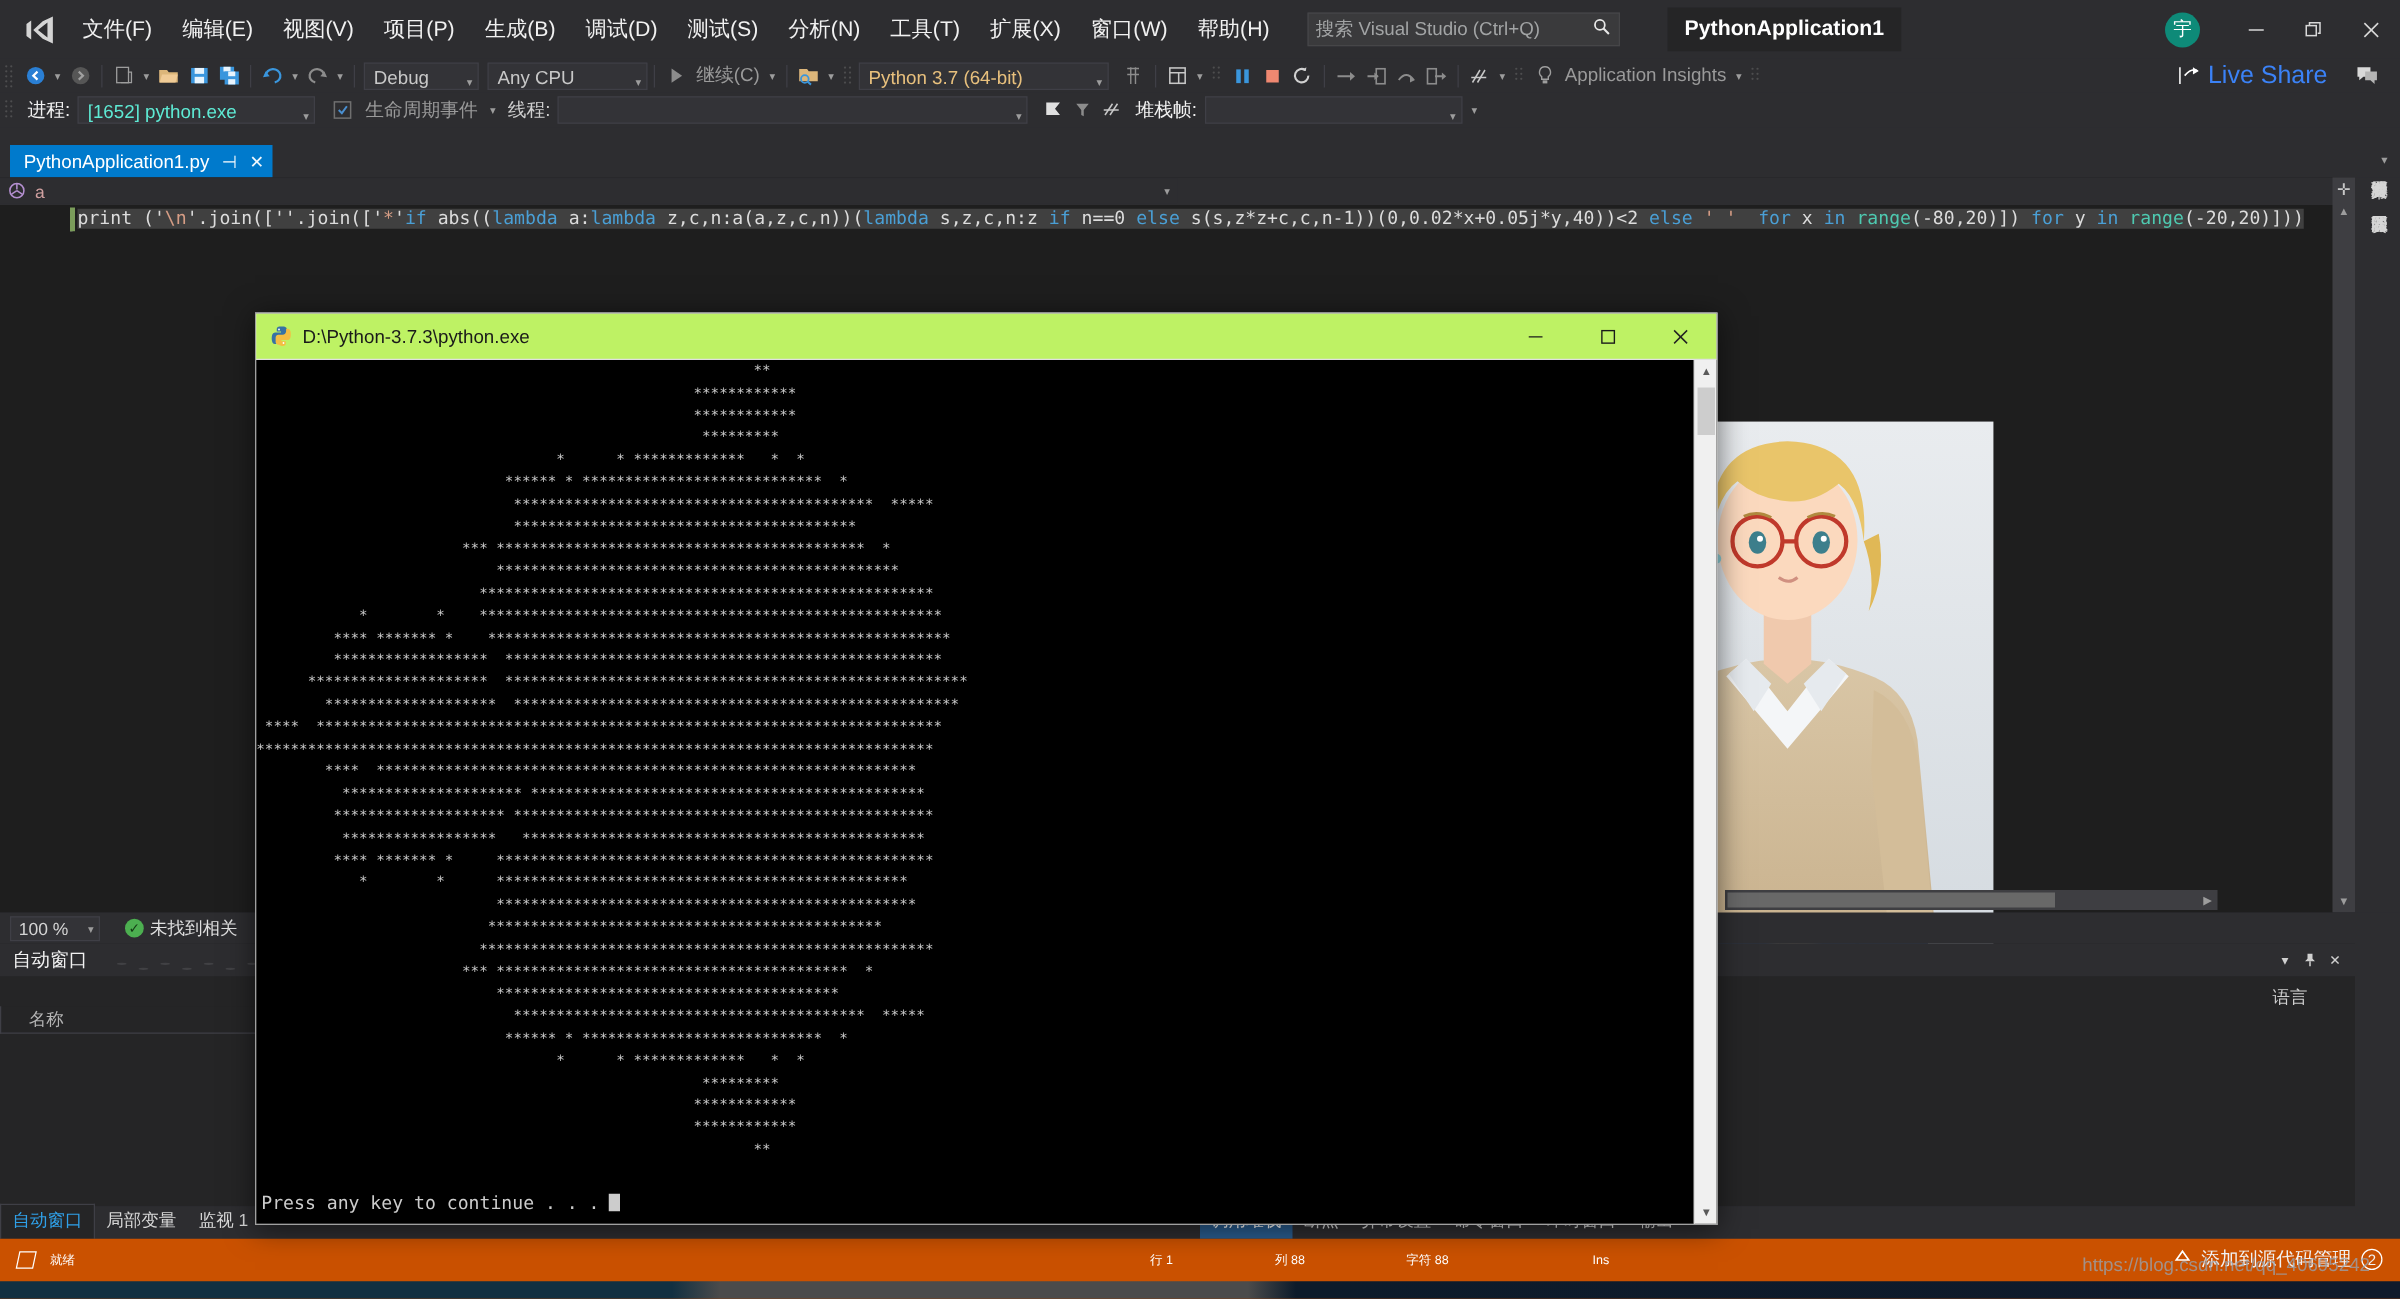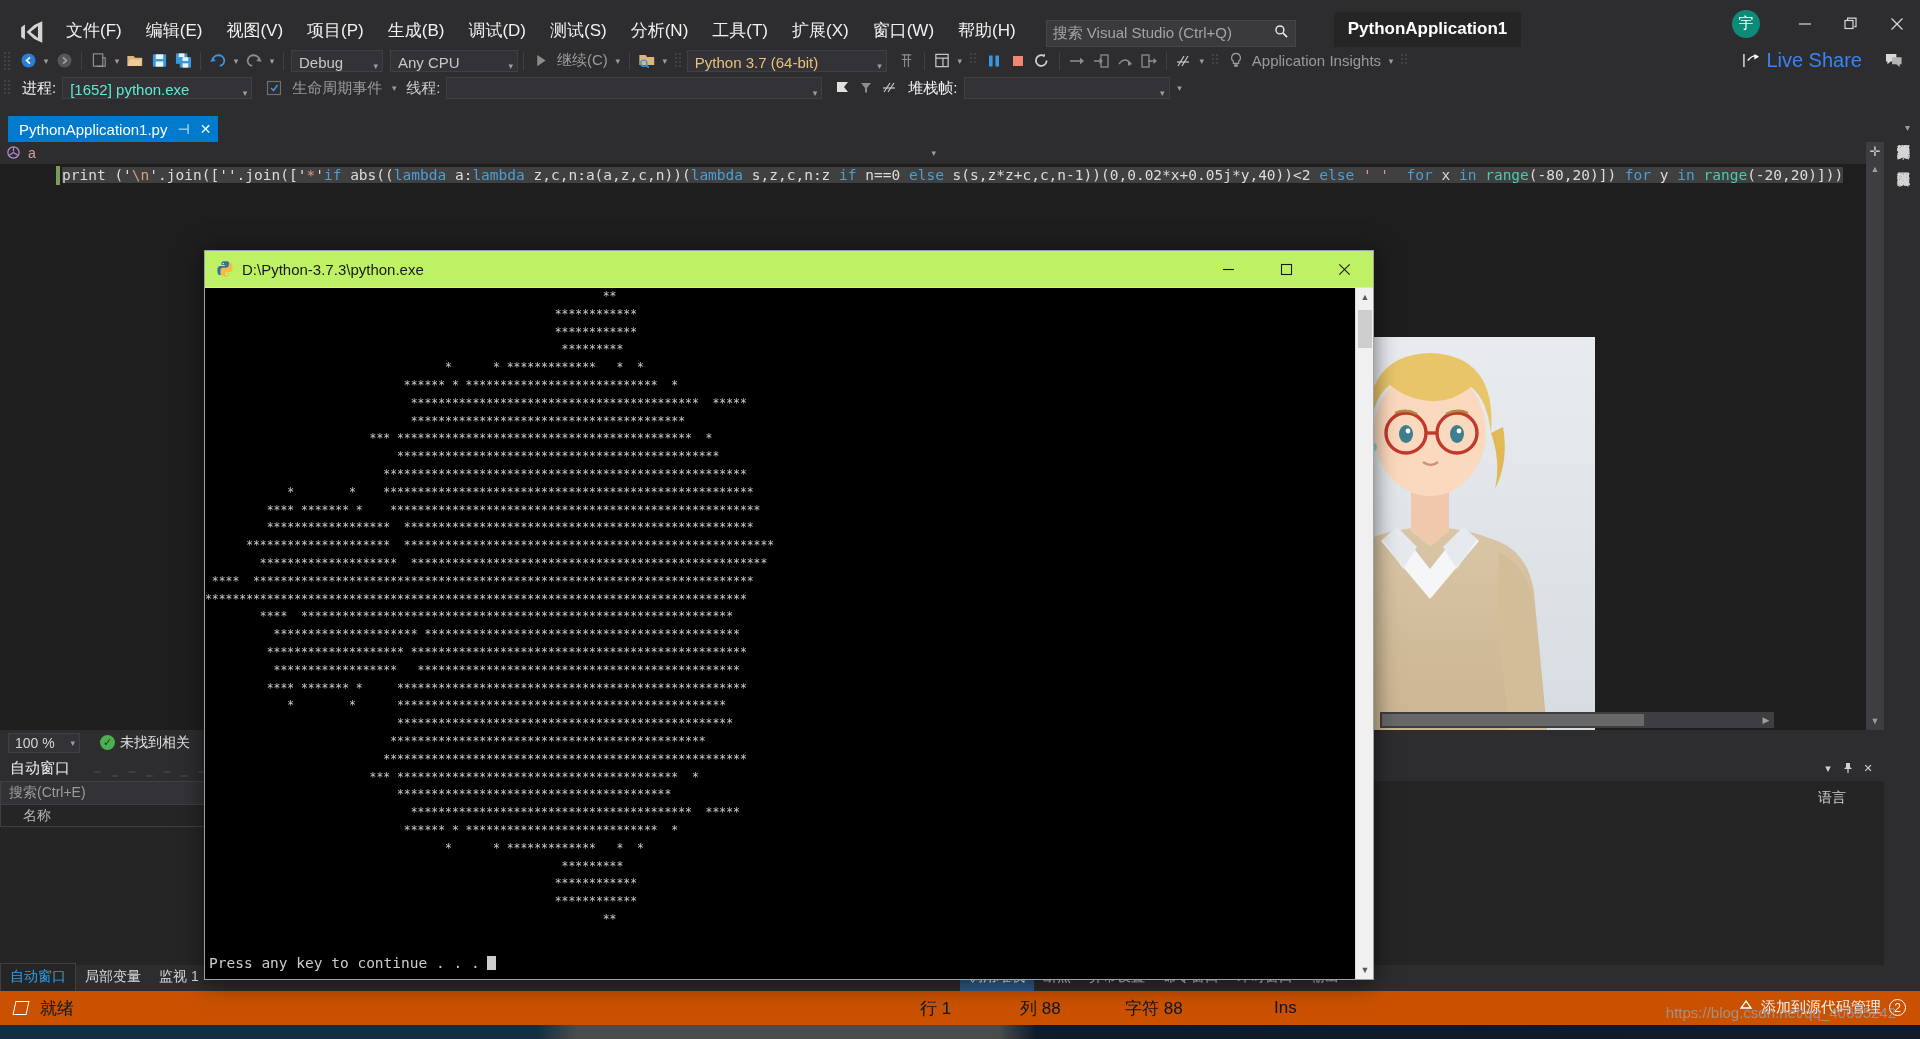--- a/index.html
+++ b/index.html
@@ -10,21 +10,21 @@
     font-family: "Liberation Sans", sans-serif;
     color: #f1f1f1;
     -webkit-font-smoothing: antialiased;
   }
   #app { position: relative; width: 1920px; height: 1039px; }
 
   
   .menubar {
     position: absolute; top: 0; left: 0; width: 1920px; height: 47px;
     background: #2d2d30;
-    display: flex; align-items: flex-end;
+    display: flex; align-items: center;
   }
   .vs-logo {
     width: 44px; height: 30px; margin-left: 10px;
     display: flex; align-items: center; justify-content: center;
   }
   .menu-item {
     font-size: 17px; color: #f1f1f1; padding: 5px 10px; margin: 0 2px;
     white-space: nowrap; cursor: default;
   }
   .searchbox {
@@ -229,21 +229,21 @@
   .btab.active { background: #252526; color: #2fa0e8; border: 1px solid #3f3f46; border-bottom: none; }
   .btab.hl { color: #ffffff; background: #2a5d8f; }
 
   
   .statusbar {
     position: absolute; bottom: 0; left: 0; width: 1920px; height: 48px;
     background: #ca5100;
   }
   .sb-row {
     position: absolute; top: 0; left: 0; width: 1920px; height: 34px;
-    display: flex; align-items: center; color: #0f172a; font-size: 17px;
+    display: flex; align-items: center; color: #ffffff; font-size: 10px;
   }
   .sb-ready { display: flex; align-items: center; padding-left: 14px; }
   .sb-sq {
     width: 14px; height: 14px; border: 1.6px solid #fff; transform: skewX(-12deg);
     margin-right: 12px;
   }
   .sb-cell { position: absolute; white-space: nowrap; }
   .sb-right { position: absolute; right: 14px; top: 7px; display: flex; align-items: center; font-size: 15px; }
   .sb-right .up { margin-right: 8px; }
   .sb-bottom-strip {
@@ -835,23 +835,20 @@
       <span class="hbtn">▾</span>
       <span class="hbtn">
         <svg width="12" height="12" viewBox="0 0 12 12">
             <path d="M4 1 h4 v4 l2 2 h-8 l2 -2 z" fill="#d0d0d0"></path>
             <line x1="6" y1="7" x2="6" y2="11" stroke="#d0d0d0" stroke-width="1.2"></line>
           </svg>
       </span>
       <span class="hbtn" style="margin-right:6px">✕</span>
     </div>
     <div class="lang-label">语言</div>
-    <div class="autos-search">
-      <span>搜索(Ctrl+E)</span>
-    </div>
     <div class="autos-grid-head">
       <div class="col" style="width:336px">名称</div>
     </div>
   </div>
 
   <div class="btabs-left">
     <div class="btab active">自动窗口</div>
     <div class="btab">局部变量</div>
     <div class="btab">监视 1</div>
   </div>

